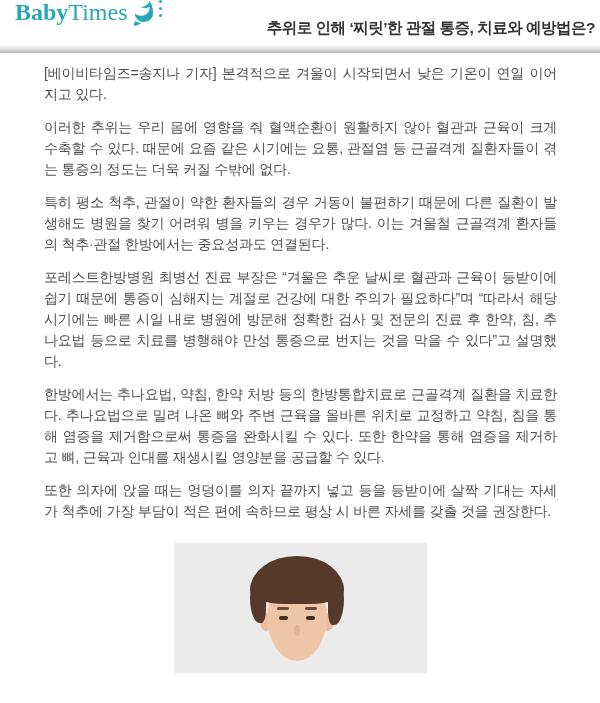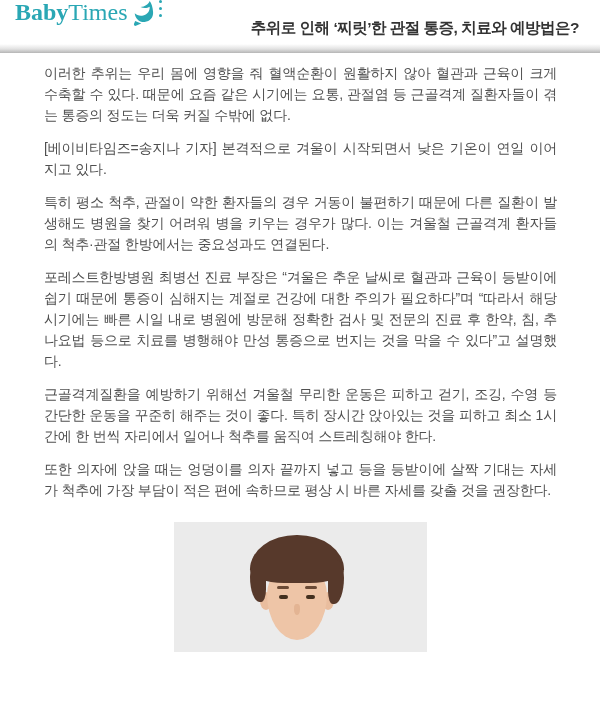--- a/index.html
+++ b/index.html
@@ -43,21 +43,21 @@
     margin-left: 4px;
     margin-bottom: 2px;
   }
   .logo-dots i {
     width: 3px; height: 3px;
     border-radius: 50%;
     background: #2aa7b4;
   }
   .headline {
     position: absolute;
-    right: 21px;
+    right: 5px;
     top: 18px;
     margin: 0;
     font-size: 15.5px;
     font-weight: bold;
     color: #333333;
     letter-spacing: -0.5px;
     white-space: nowrap;
   }
   .header-divider {
     height: 9px;
@@ -126,25 +126,25 @@
         <i></i>
         <i></i>
         <i></i>
       </span>
   </a>
   <h1 class="headline">추위로 인해 ‘찌릿’한 관절 통증, 치료와 예방법은?</h1>
 </header>
 <div class="header-divider"></div>
 
 <main class="article-body">
+  <p>[베이비타임즈=송지나 기자] 본격적으로 겨울이 시작되면서 낮은 기온이 연일 이어지고 있다.</p>
   <p>이러한 추위는 우리 몸에 영향을 줘 혈액순환이 원활하지 않아 혈관과 근육이 크게 수축할 수 있다. 때문에 요즘 같은 시기에는 요통, 관절염 등 근골격계 질환자들이 겪는 통증의 정도는 더욱 커질 수밖에 없다.</p>
-  <p>[베이비타임즈=송지나 기자] 본격적으로 겨울이 시작되면서 낮은 기온이 연일 이어지고 있다.</p>
   <p>특히 평소 척추, 관절이 약한 환자들의 경우 거동이 불편하기 때문에 다른 질환이 발생해도 병원을 찾기 어려워 병을 키우는 경우가 많다. 이는 겨울철 근골격계 환자들의 척추·관절 한방에서는 중요성과도 연결된다.</p>
   <p>포레스트한방병원 최병선 진료 부장은 “겨울은 추운 날씨로 혈관과 근육이 등받이에 쉽기 때문에 통증이 심해지는 계절로 건강에 대한 주의가 필요하다”며 “따라서 해당 시기에는 빠른 시일 내로 병원에 방문해 정확한 검사 및 전문의 진료 후 한약, 침, 추나요법 등으로 치료를 병행해야 만성 통증으로 번지는 것을 막을 수 있다”고 설명했다.</p>
-  <p>근골격계질환을 예방하기 위해선 겨울철 무리한 운동은 피하고 걷기, 조깅, 수영 등 간단한 운동을 꾸준히 해주는 것이 좋다. 특히 장시간 앉아있는 것을 피하고 최소 1시간에 한 번씩 자리에서 일어나 척추를 움직여 스트레칭해야 한다.</p>
+  <p>한방에서는 추나요법, 약침, 한약 처방 등의 한방통합치료로 근골격계 질환을 치료한다. 추나요법으로 밀려 나온 뼈와 주변 근육을 올바른 위치로 교정하고 약침, 침을 통해 염증을 제거함으로써 통증을 완화시킬 수 있다. 또한 한약을 통해 염증을 제거하고 뼈, 근육과 인대를 재생시킬 영양분을 공급할 수 있다.</p>
   <p>또한 의자에 앉을 때는 엉덩이를 의자 끝까지 넣고 등을 등받이에 살짝 기대는 자세가 척추에 가장 부담이 적은 편에 속하므로 평상 시 바른 자세를 갖출 것을 권장한다.</p>
 
   <figure class="portrait">
     <div class="photo-ear-left"></div>
     <div class="photo-ear-right"></div>
 
     <div class="photo-face"></div>
     <div class="photo-hair-top"></div>
     <div class="photo-hair-left"></div>
     <div class="photo-hair-right"></div>

